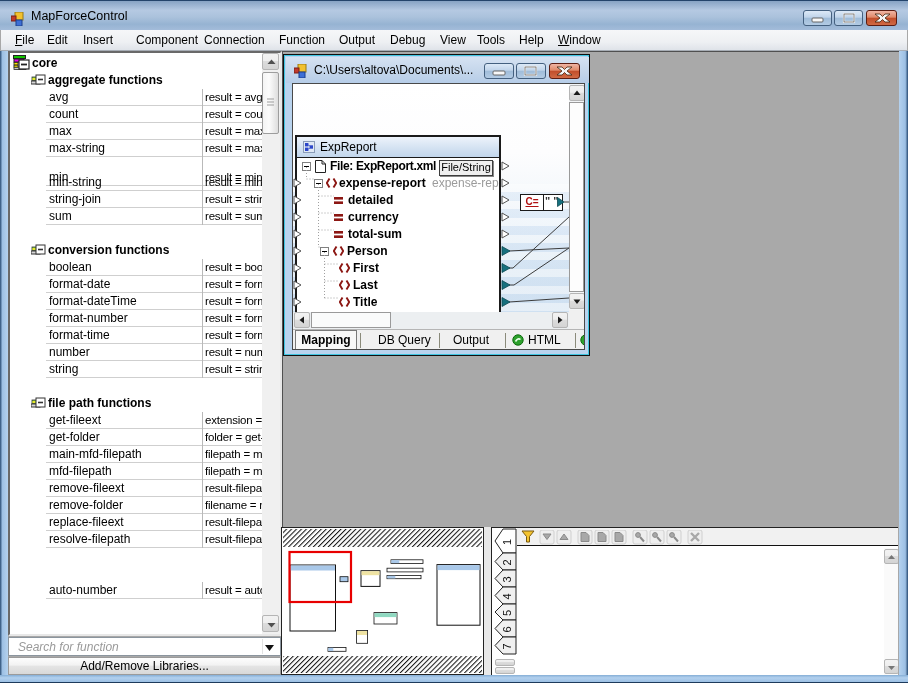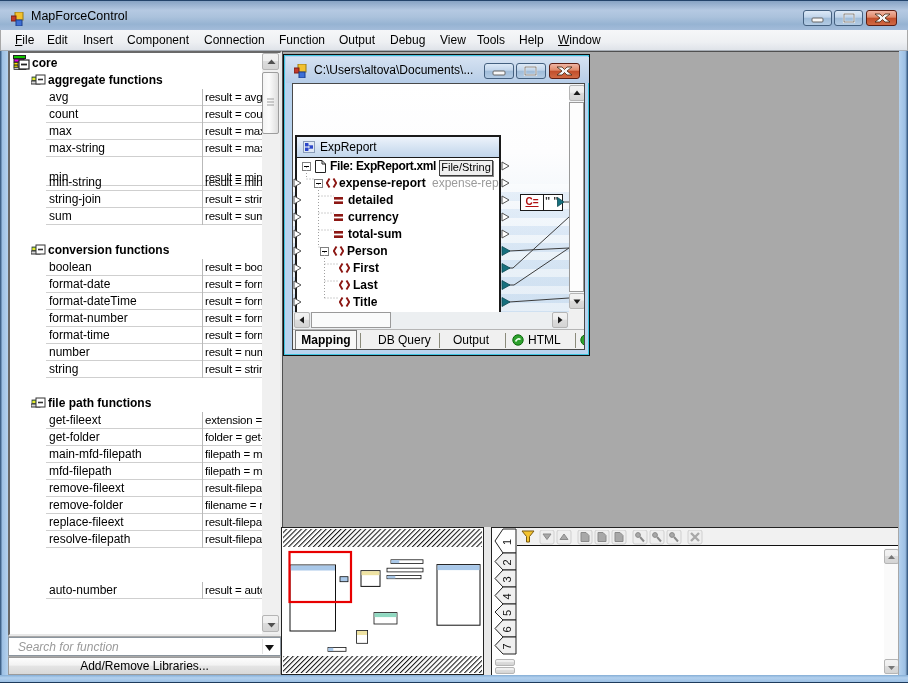--- a/index.html
+++ b/index.html
@@ -46,21 +46,21 @@
 <svg class="abs" style="left:803px;top:10px" width="94" height="16" viewBox="0 0 94 16">
   <rect x="9" y="8" width="11" height="4" rx="1" fill="#f8f8f8" stroke="#666" stroke-width="1"></rect>
   <rect x="41" y="4" width="10" height="8" fill="none" stroke="#f4f4f4" stroke-width="2.2"></rect>
   <rect x="41" y="4" width="10" height="8" fill="none" stroke="#555" stroke-width="0.7"></rect>
   <path d="M72 4 L77 4 L79.5 6.5 L82 4 L87 4 L82 8 L87 12 L82 12 L79.5 9.5 L77 12 L72 12 L77 8 Z" fill="#f4f4f4" stroke="#42240f" stroke-width="0.8"></path>
 </svg>
 <div id="menubar" class="abs"></div>
 <div class="menuitem" style="left:15px"><span style="text-decoration:underline">F</span>ile</div>
 <div class="menuitem" style="left:47px">Edit</div>
 <div class="menuitem" style="left:83px">Insert</div>
-<div class="menuitem" style="left:127px">Component</div>
+<div class="menuitem" style="left:136px">Component</div>
 <div class="menuitem" style="left:204px">Connection</div>
 <div class="menuitem" style="left:279px">Function</div>
 <div class="menuitem" style="left:339px">Output</div>
 <div class="menuitem" style="left:390px">Debug</div>
 <div class="menuitem" style="left:440px">View</div>
 <div class="menuitem" style="left:477px">Tools</div>
 <div class="menuitem" style="left:519px">Help</div>
 <div class="menuitem" style="left:558px"><span style="text-decoration:underline">W</span>indow</div>
 <div id="frame-left" class="abs"></div>
 <div id="frame-right" class="abs"></div>

